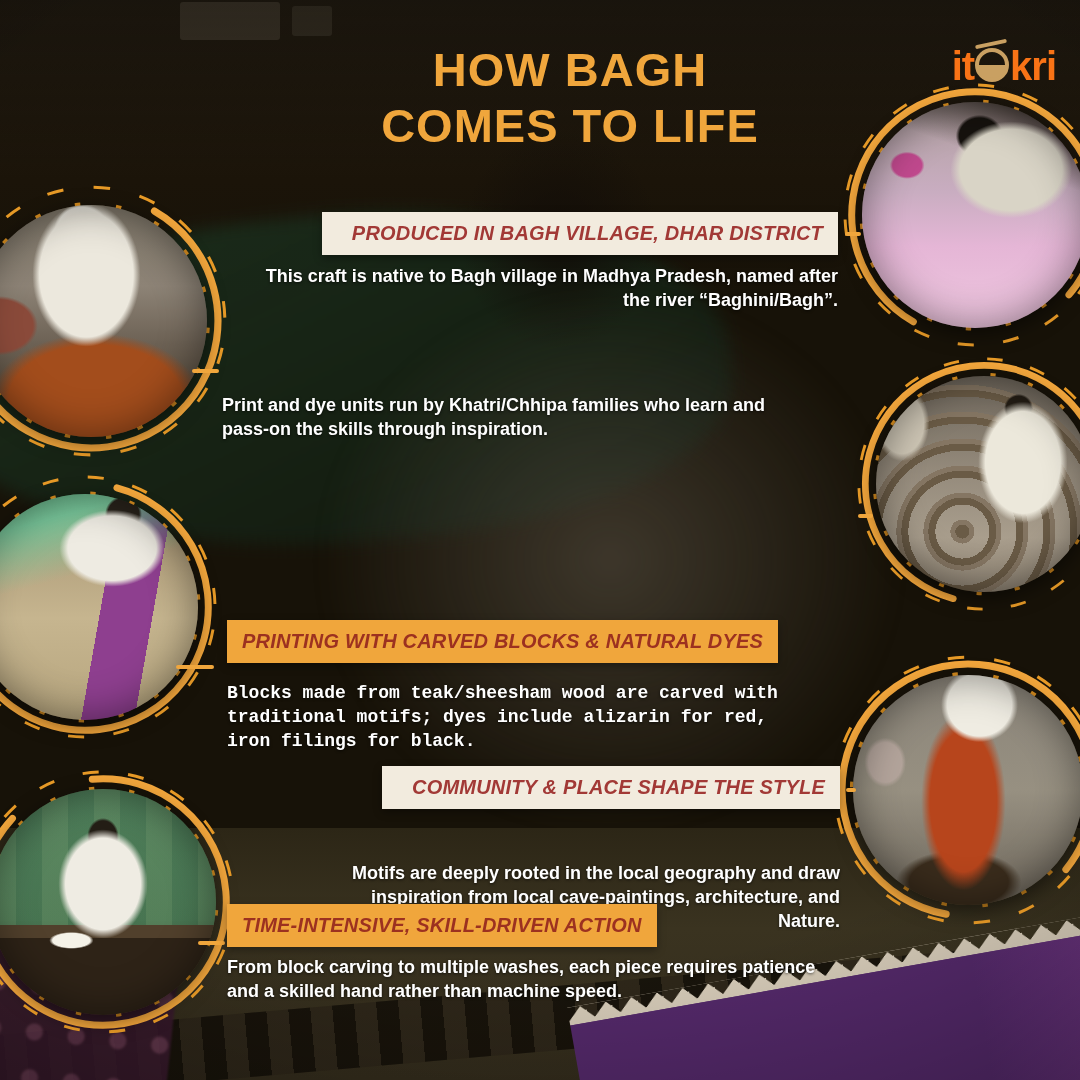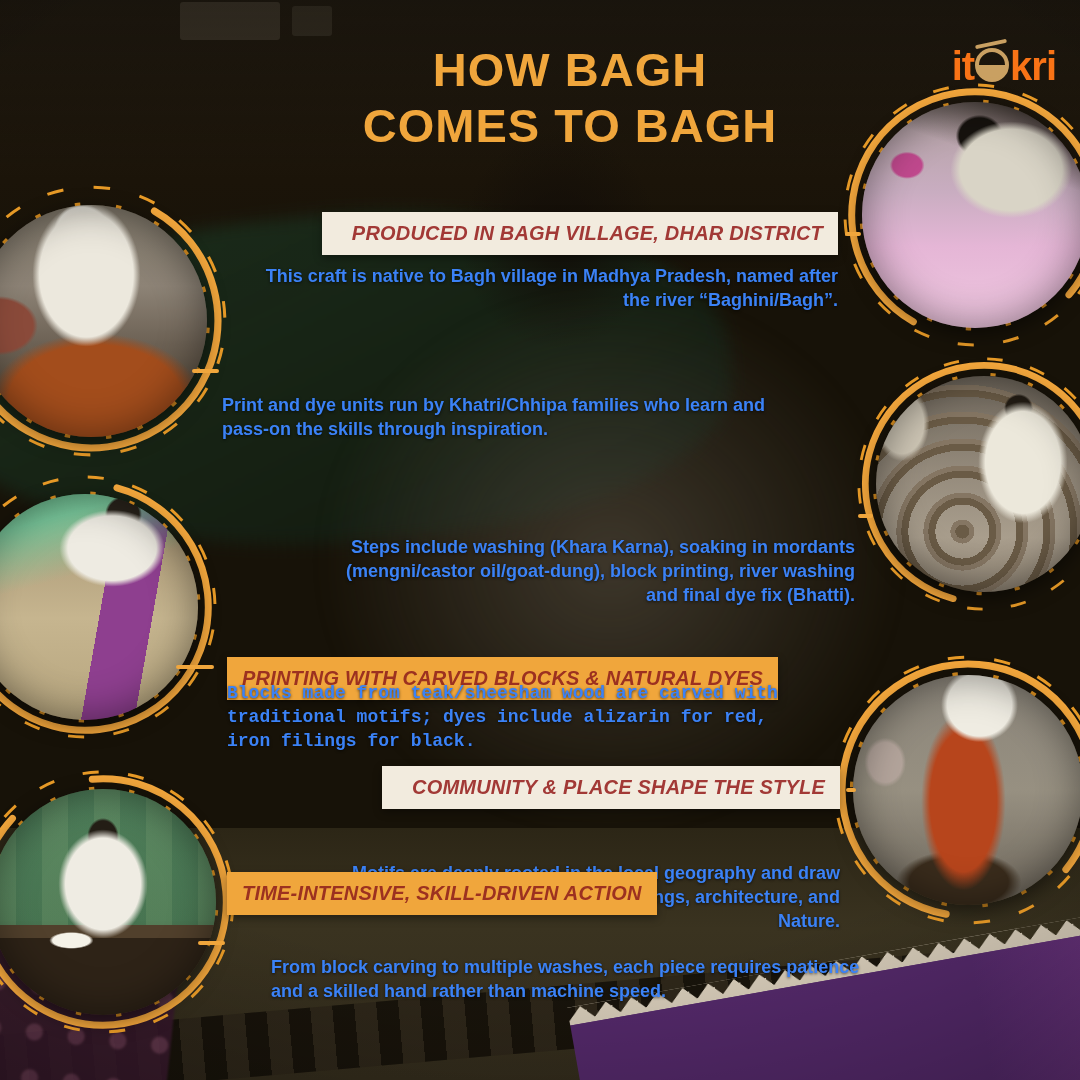--- a/index.html
+++ b/index.html
@@ -42,29 +42,29 @@
   .logo{position:absolute;right:24px;top:44px;color:#f97316;font-weight:700;font-size:40px;letter-spacing:-1px;}
   .logo .o{display:inline-block;position:relative;width:26px;height:26px;border:4px solid #C9A062;border-radius:50%;
     background:linear-gradient(rgba(0,0,0,0) 50%,#C9A062 50%);top:2px;margin:0 1px;}
   .logo .o::before{content:"";position:absolute;top:-10px;left:-4px;width:32px;height:4px;background:#C9A062;
     transform:rotate(-12deg);border-radius:2px;}
   
   .hdr{position:absolute;white-space:nowrap;padding:10px 15px;font-size:20px;font-weight:700;font-style:italic;
     letter-spacing:.2px;box-shadow:0 3px 8px rgba(0,0,0,.35);}
   .hdr.cream{background:#F2EBDE;color:#A23936;padding-left:30px;}
   .hdr.orange{background:#F0A63C;color:#9C3120;}
-  .btxt{position:absolute;margin:0;font-size:18px;font-weight:700;color:#3b82f6;line-height:1.33;
+  .btxt{position:absolute;margin:0;font-size:18px;font-weight:700;color:#ffffff;line-height:1.33;
     text-shadow:0 1px 3px rgba(0,0,0,.65);}
   .alignR{text-align:right;}
   .h1{top:212px;right:242px;} .b1{top:265px;right:242px;width:600px;}
   .h2{top:337px;left:222px;}  .b2{top:394px;left:222px;width:545px;}
   .h3{top:473px;right:225px;} .b3{top:536px;right:225px;width:545px;}
-  .h4{top:657px;left:227px;}  .b4{top:682px;left:227px;width:570px;font-family:Liberation Mono, monospace;}
+  .h4{top:620px;left:227px;}  .b4{top:682px;left:227px;width:570px;font-family:Liberation Mono, monospace;}
   .h5{top:766px;right:240px;} .b5{top:822px;right:240px;width:505px;margin-top:40px;}
-  .h6{top:872px;left:227px;text-align:right;}  .b6{top:956px;left:227px;width:600px;margin-left:44px;}
+  .h6{top:904px;left:227px;text-align:right;}  .b6{top:956px;left:227px;width:600px;}
   .dash{position:absolute;height:4px;background:#F0A63C;border-radius:2px;}
   .c1{left:845px;top:232px;width:16px;}
   .c2{left:192px;top:369px;width:27px;}
   .c3{left:858px;top:514px;width:15px;}
   .c4{left:176px;top:665px;width:38px;}
   .c5{left:846px;top:788px;width:10px;}
   .c6{left:198px;top:941px;width:27px;}
   
   .thumb{position:absolute;}
   .thumb svg{position:absolute;inset:0;width:100%;height:100%;overflow:visible;}
@@ -128,21 +128,21 @@
     <div class="bg-man-shirt"></div>
     <div class="bg-floor"></div>
     <div class="bg-band"></div>
     <div class="bg-temple"></div>
     <div class="bg-paisley"></div>
     <div class="bg-vignette"></div>
   </div>
 
   <div class="title">
     <div>HOW BAGH</div>
-    <div>COMES TO BAGH</div>
+    <div>COMES TO LIFE</div>
   </div>
 
   <div class="logo"><span>it</span><span class="o"></span><span>kri</span></div>
 
   <div class="thumb t1">
     <svg viewBox="0 0 100 100">
       <circle cx="50" cy="50" r="46" fill="none" stroke="#F2A63C" stroke-width="2.6" stroke-linecap="round" stroke-dasharray="225 64" transform="rotate(-60 50 50)"></circle>
       <circle cx="50" cy="50" r="48.5" fill="none" stroke="#E79A27" stroke-width="1.1" stroke-dasharray="6 11" transform="rotate(30 50 50)"></circle>
       <circle cx="50" cy="50" r="42.5" fill="none" stroke="#D98E1F" stroke-width="1.2" stroke-dasharray="2 13" transform="rotate(80 50 50)"></circle>
     </svg>
@@ -199,21 +199,20 @@
   <div class="dash c3"></div>
   <div class="dash c4"></div>
   <div class="dash c5"></div>
   <div class="dash c6"></div>
 
   <div class="hdr cream h1">PRODUCED IN BAGH VILLAGE, DHAR DISTRICT</div>
   <p class="btxt alignR b1">This craft is native to Bagh village in Madhya Pradesh, named after the river “Baghini/Bagh”.</p>
 
   <p class="btxt b2">Print and dye units run by Khatri/Chhipa families who learn and pass-on the skills through inspiration.</p>
 
-  <p class="btxt alignR b3">Steps include washing (Khara Karna), soaking in mordants (mengni/castor oil/goat-dung), block printing, river washing and final dye fix (Bhatti).</p>
 
   <div class="hdr orange h4">PRINTING WITH CARVED BLOCKS &amp; NATURAL DYES</div>
   <p class="btxt b4">Blocks made from teak/sheesham wood are carved with traditional motifs; dyes include alizarin for red, iron filings for black.</p>
 
   <div class="hdr cream h5">COMMUNITY &amp; PLACE SHAPE THE STYLE</div>
   <p class="btxt alignR b5">Motifs are deeply rooted in the local geography and draw inspiration from local cave-paintings, architecture, and Nature.</p>
 
   <div class="hdr orange h6">TIME-INTENSIVE, SKILL-DRIVEN ACTION</div>
   <p class="btxt b6">From block carving to multiple washes, each piece requires patience and a skilled hand rather than machine speed.</p>
 

